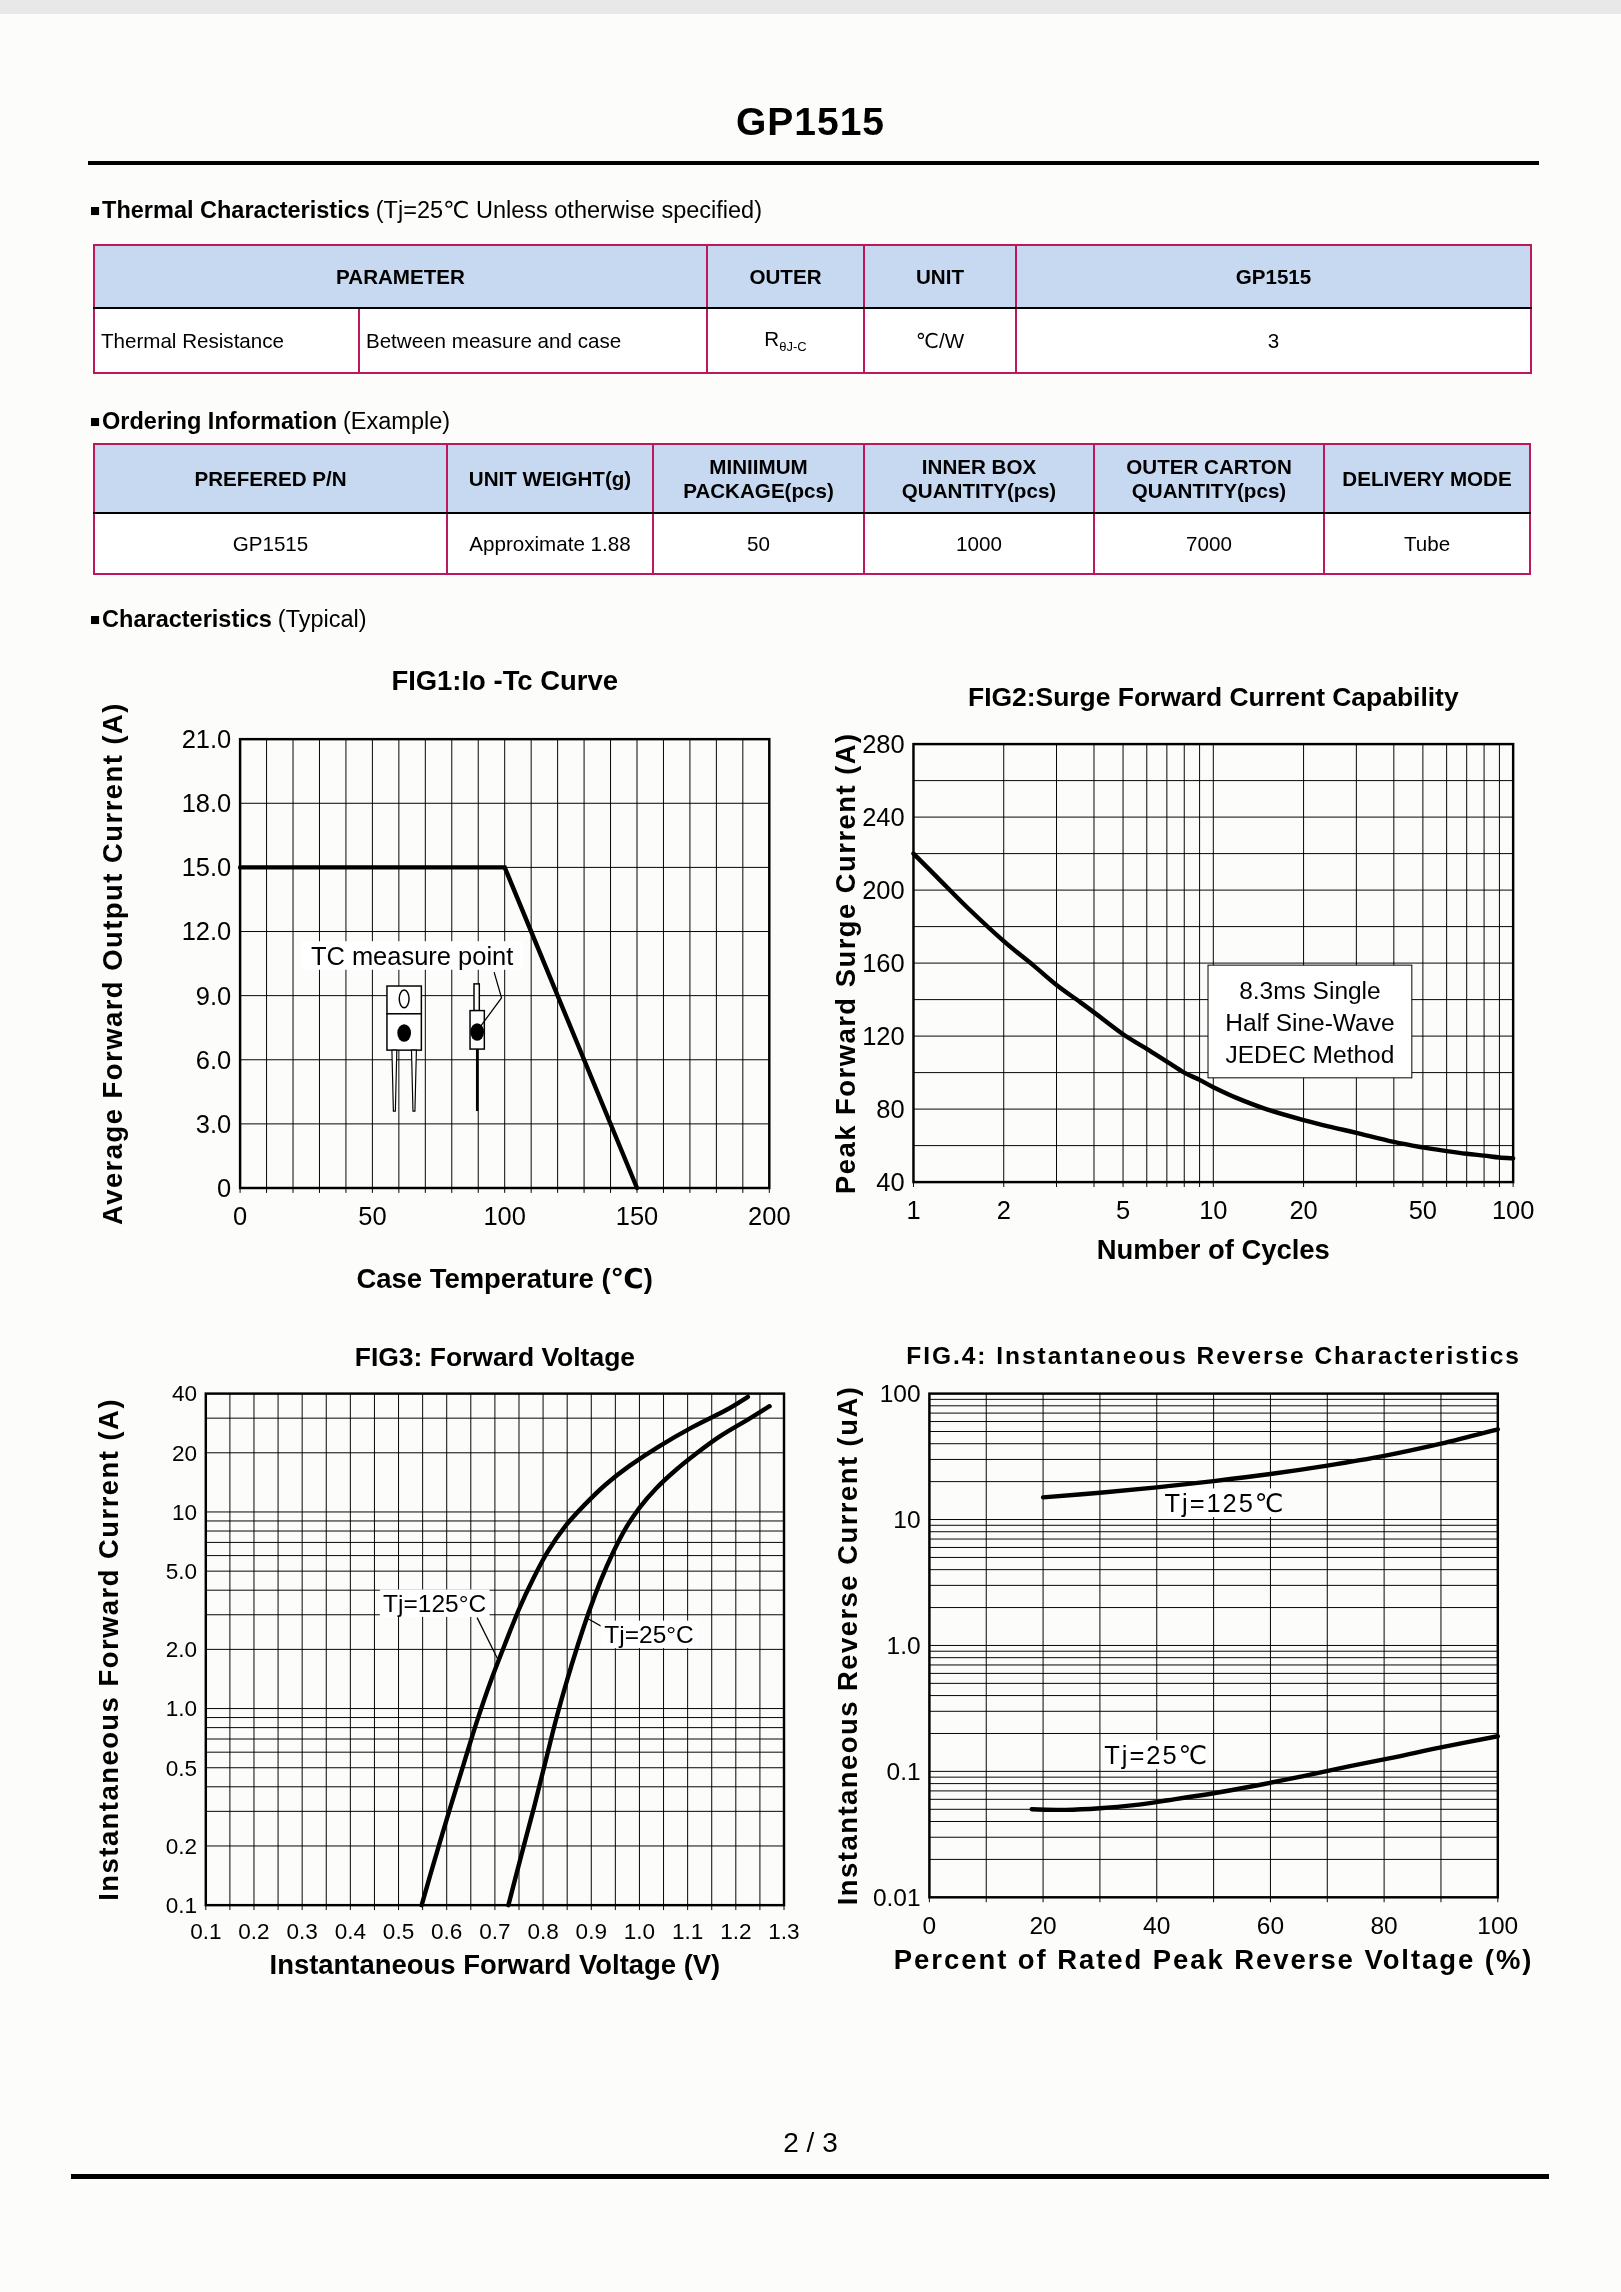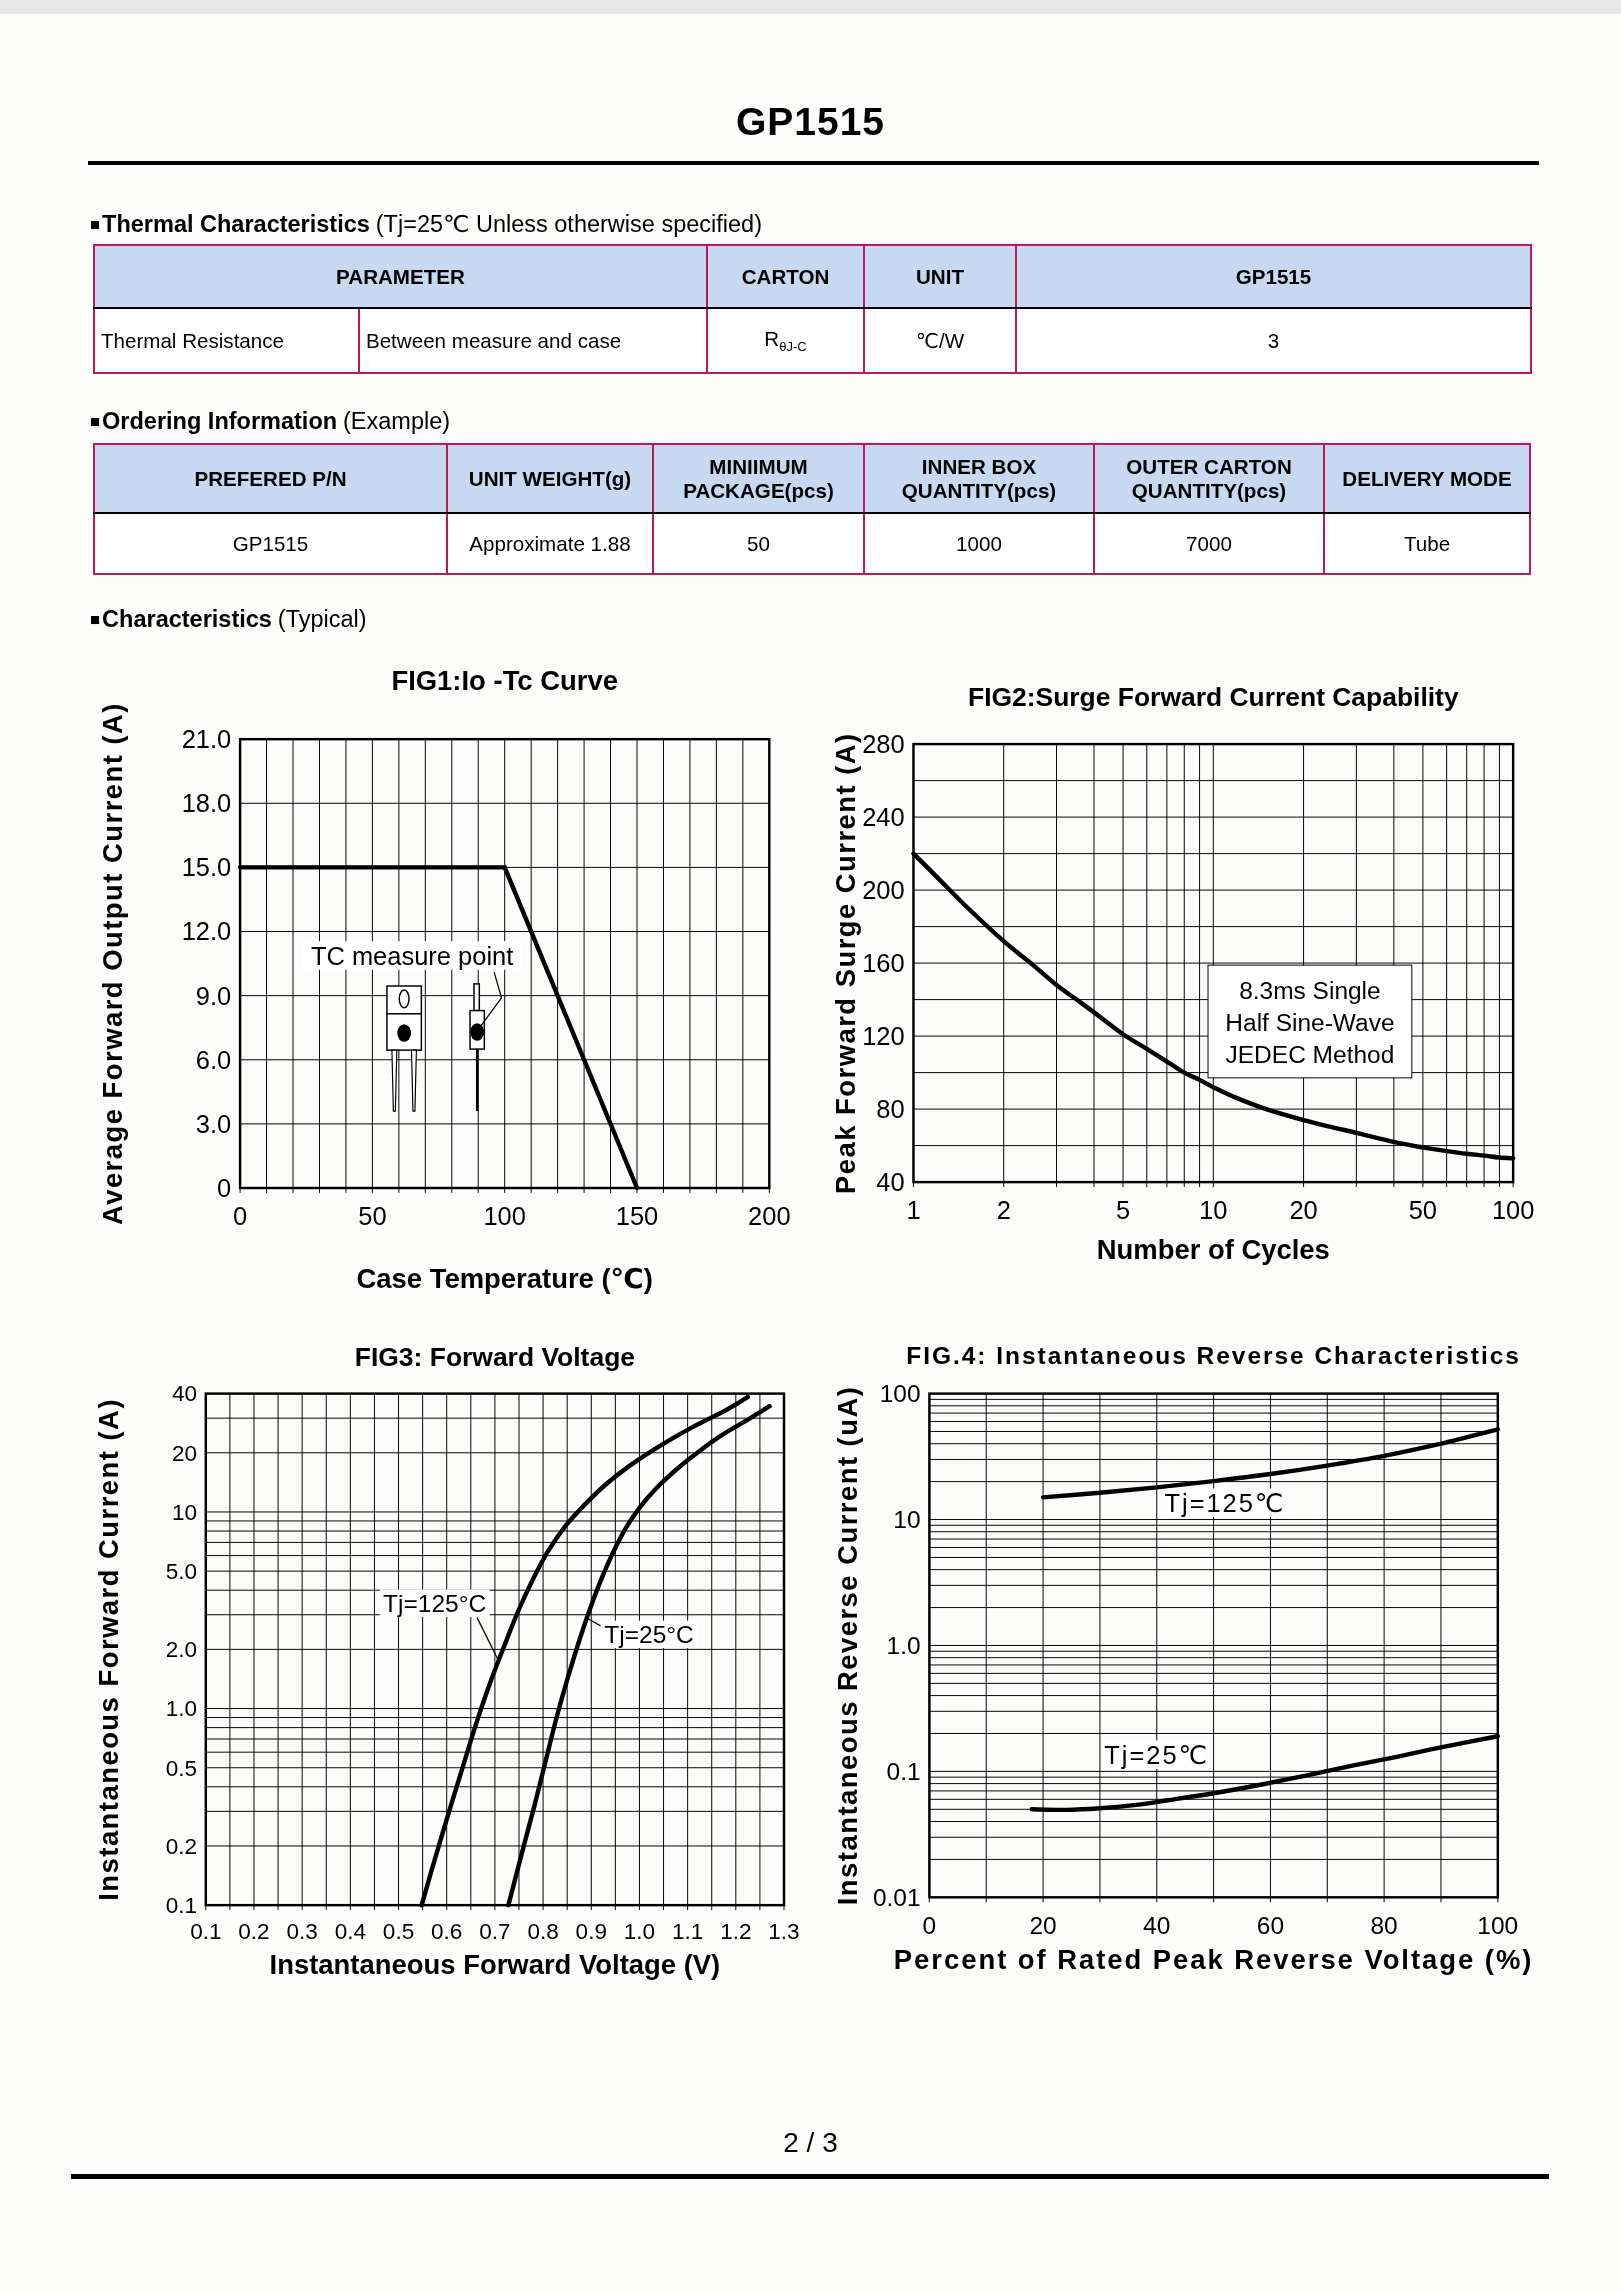--- a/index.html
+++ b/index.html
@@ -9,21 +9,21 @@
     font-family:"Liberation Sans","DejaVu Sans",sans-serif;
     overflow:hidden;
   }
   .doc-title{position:absolute;top:86px;left:0;width:100%;text-align:center;
     font-size:39px;font-weight:bold;letter-spacing:1px;}
   .title-rule{position:absolute;top:147px;left:88px;width:1451px;height:3.9px;background:#000;}
   .section-heading{position:absolute;left:90px;font-size:23.5px;white-space:nowrap;}
   .section-heading .bullet{font-size:16.7px;vertical-align:2px;margin-right:2px;}
   .section-heading .sh-bold{font-weight:bold;}
   .section-heading .sh-note{font-weight:normal;margin-left:5.9px;}
-  .sh-thermal{top:196px;text-align:center;}
+  .sh-thermal{top:182px;text-align:center;}
   .sh-ordering{top:394px;}
   .sh-characteristics{top:592px;}
   table.tbl{position:absolute;left:93px;border-collapse:collapse;table-layout:fixed;
     background:#fff;font-size:20.6px;}
   table.tbl th,table.tbl td{border:2px solid #be185d;text-align:center;padding:2px 5.9px;
     overflow:hidden;}
   table.tbl th{background:#c6d9f0;font-weight:bold;border-bottom:2.9px solid #000;}
   table.tbl td.al{text-align:left;}
   table.thermal{top:230px;width:1436px;}
   table.thermal th{height:57px;}
@@ -54,21 +54,21 @@
     <colgroup>
       <col style="width:265px">
         <col style="width:348px">
         <col style="width:157px">
         <col style="width:152px">
         <col style="width:515px">
     </colgroup>
     <thead>
       <tr>
         <th colspan="2">PARAMETER</th>
-        <th>CARTON</th>
+        <th>OUTER</th>
         <th>UNIT</th>
         <th>GP1515</th>
       </tr>
     </thead>
     <tbody>
       <tr>
         <td class="al">Thermal Resistance</td>
         <td class="al">Between measure and case</td>
         <td><span>R</span><sub class="sym">θJ-C</sub></td>
         <td>℃/W</td>

